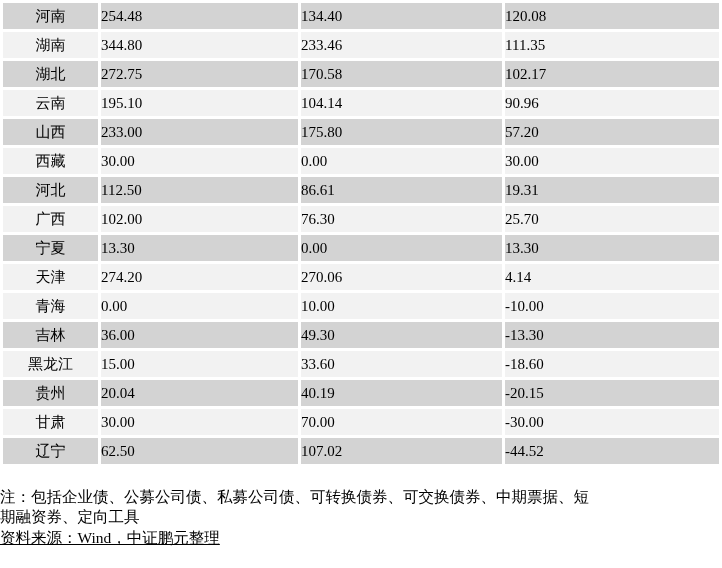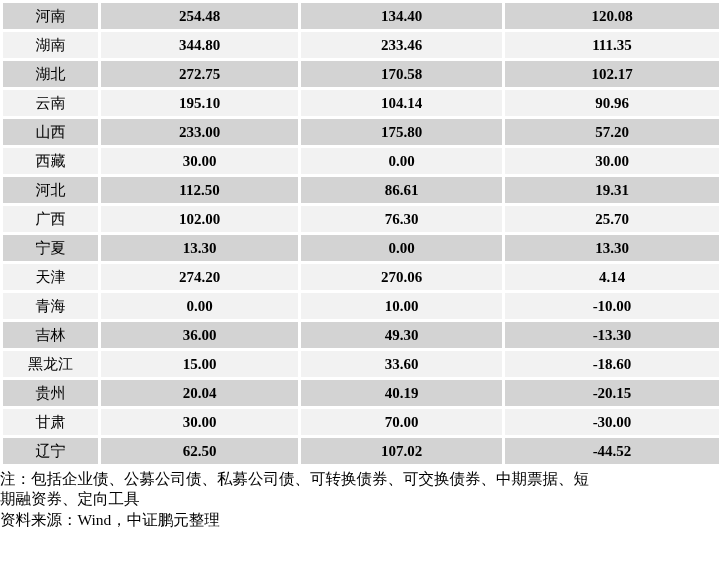--- a/index.html
+++ b/index.html
@@ -33,37 +33,37 @@
     overflow: hidden;
     padding: 0;
   }
   tr.odd td  { background: var(--row-odd, #d3d3d3); }
   tr.even td { background: var(--row-even, #f2f2f2); }
   td.province {
     text-align: center;
     font-family: Liberation Serif, serif;
   }
   td.num {
-    text-align: center;
+    text-align: left;
     padding-right: 5px;
-    font-weight: bold;
   }
   .footnote {
     font-size: 15.5px;
     line-height: 20px;
-    margin-top: 2px;
+    margin-top: 20px;
     width: 591px;
     word-break: break-all;
     line-break: anywhere;
   }
   .source {
     font-size: 15.5px;
     line-height: 20px;
     margin-top: 1px;
     width: 722px;
+    text-decoration: underline;
   }
 </style>
 </head>
 <body>
 
 <div class="page">
 
   <table class="data-table">
     <colgroup>
       <col style="width:95px">

